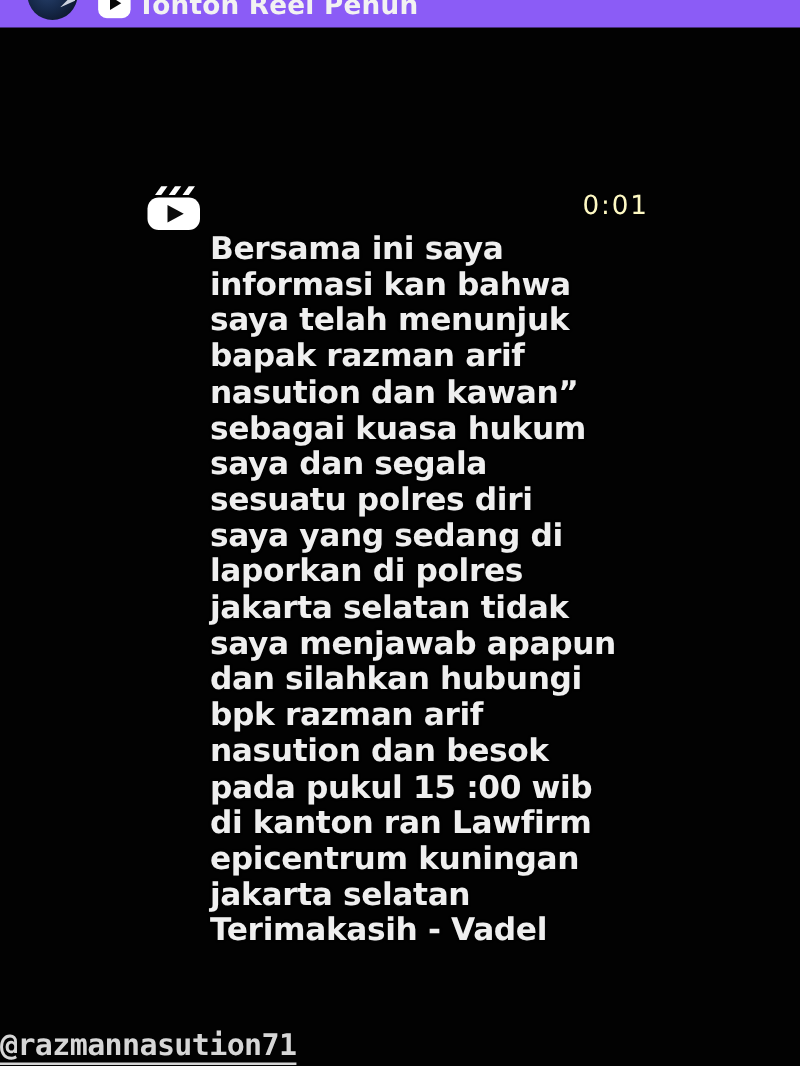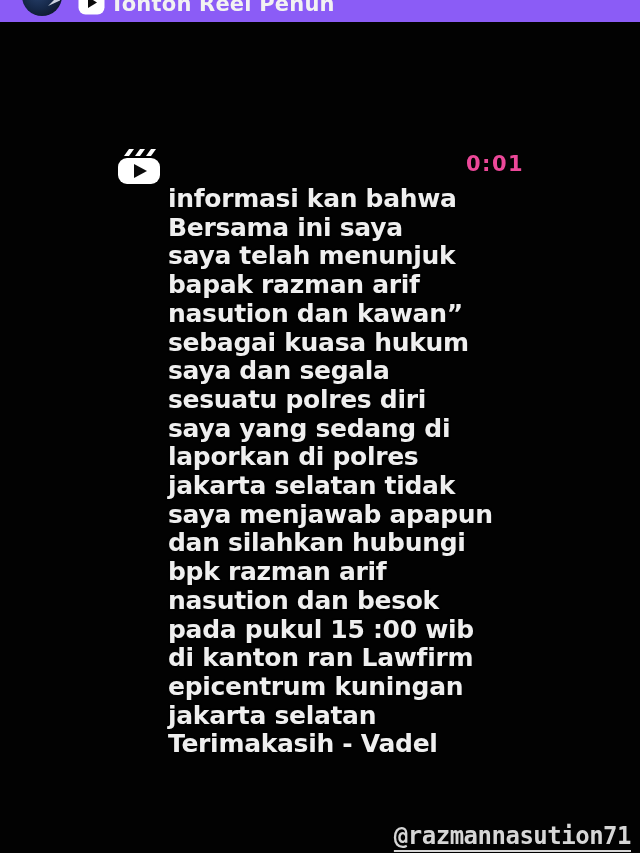--- a/index.html
+++ b/index.html
@@ -75,22 +75,22 @@
     left: 117px;
     top: 126px;
     width: 44px;
     height: 37px;
   }
   .timestamp {
     position: absolute;
     left: 466px;
     top: 130px;
     font-size: 21px;
-    font-weight: 700;
-    color: #ec4899;
+    font-weight: 400;
+    color: #fef9c3;
     letter-spacing: 1.5px;
     white-space: nowrap;
   }
 
   
   .caption {
     position: absolute;
     left: 168px;
     top: 163px;
     width: 420px;
@@ -102,21 +102,21 @@
     white-space: nowrap;
     text-shadow: 0 0 2px rgba(0,0,0,0.8);
   }
 
   
   .mention {
     position: absolute;
     left: 0;
     top: 800px;
     width: 631px;
-    text-align: right;
+    text-align: left;
     font-family: "DejaVu Sans Mono", monospace;
     font-size: 24px;
     font-weight: bold;
     color: #d6d6d6;
     text-decoration: underline;
     text-underline-offset: 6px;
     text-decoration-thickness: 2px;
     letter-spacing: -0.5px;
   }
 </style>
@@ -145,22 +145,22 @@
       <polygon points="29,8 34,1 39,1 34,8" fill="#ffffff"></polygon>
 
       <rect x="1" y="10" width="42" height="26" rx="9" fill="#ffffff"></rect>
 
       <polygon points="17,16 30,23 17,30" fill="#0b0b0b"></polygon>
     </svg>
   </span>
   <span class="timestamp">0:01</span>
 
   <div class="caption">
+    <div>Bersama ini saya</div>
     <div>informasi kan bahwa</div>
-    <div>Bersama ini saya</div>
     <div>saya telah menunjuk</div>
     <div>bapak razman arif</div>
     <div>nasution dan kawan”</div>
     <div>sebagai kuasa hukum</div>
     <div>saya dan segala</div>
     <div>sesuatu polres diri</div>
     <div>saya yang sedang di</div>
     <div>laporkan di polres</div>
     <div>jakarta selatan tidak</div>
     <div>saya menjawab apapun</div>

